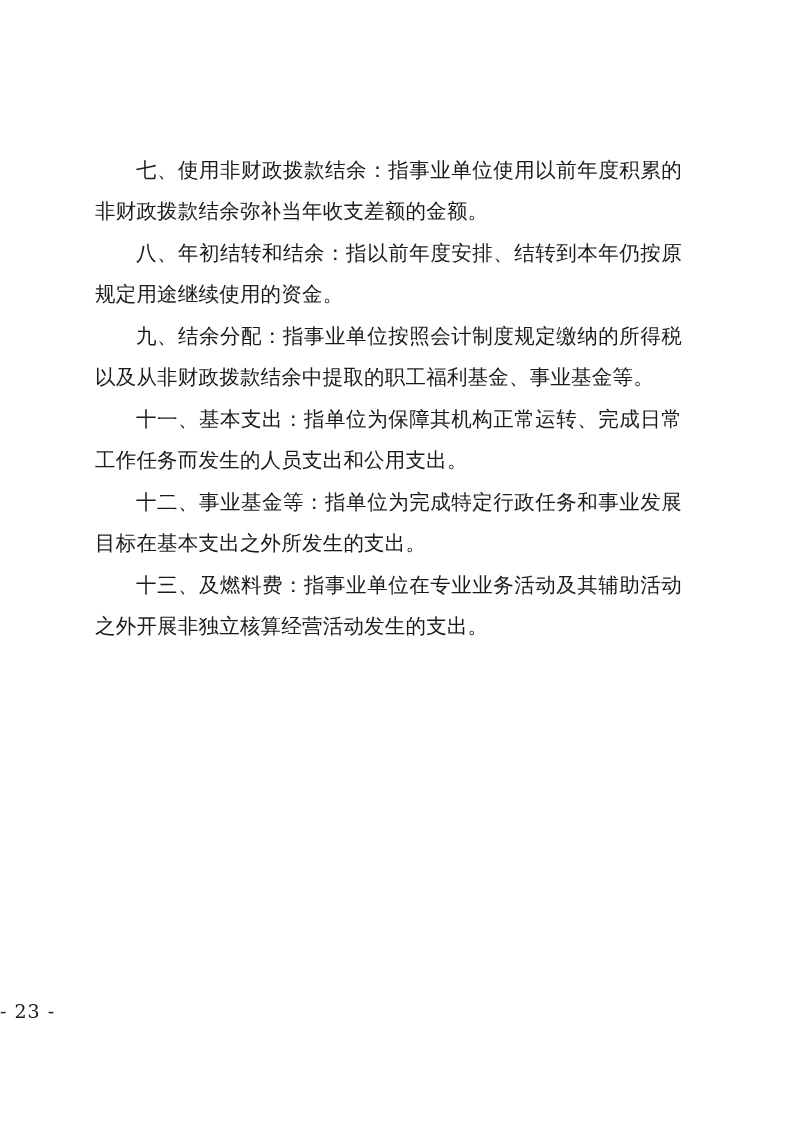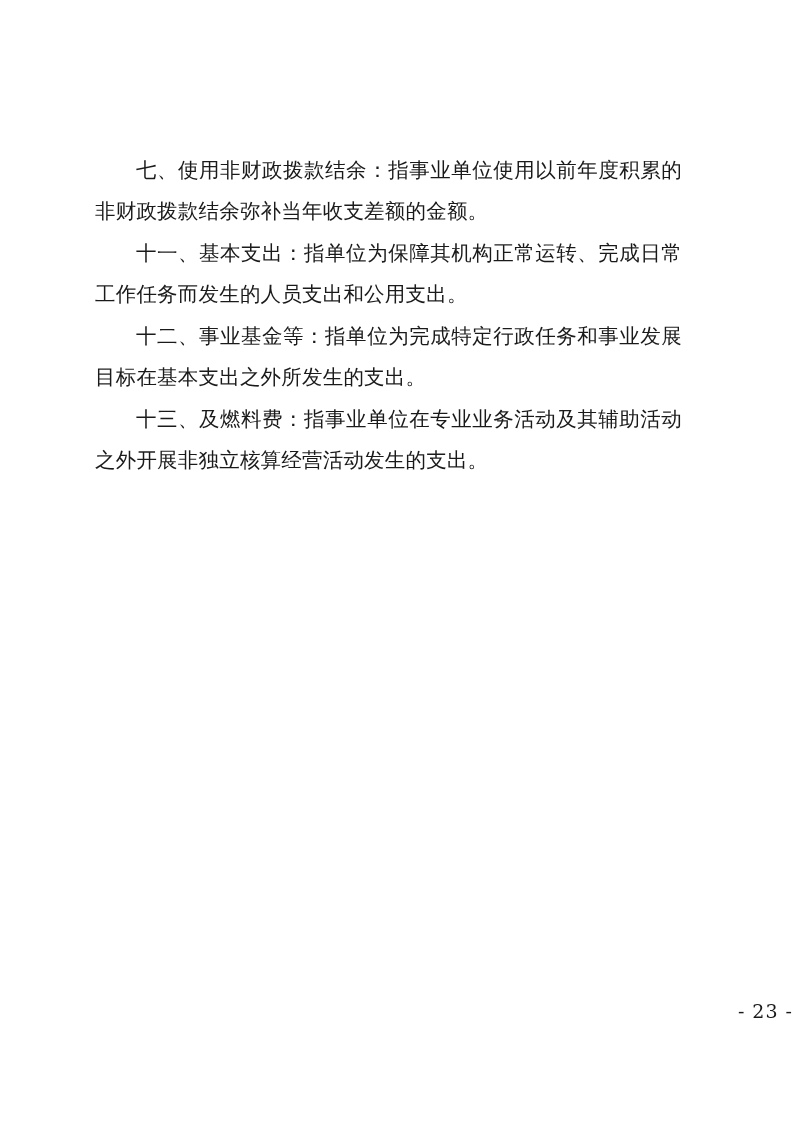--- a/index.html
+++ b/index.html
@@ -30,31 +30,33 @@
   }
   .para {
     margin: 0 16px 1px 0;
     text-indent: 2em;
   }
   .footer {
     position: absolute;
     left: 0;
     right: 0;
     bottom: 100px;
-    text-align: right;
+    text-align: left;
     font-size: 19px;
     font-family: "DejaVu Serif", "Liberation Serif", serif;
     color: #1a1a1a;
     letter-spacing: 1px;
   }
 </style>
 </head>
 <body>
 
 <div class="page">
   <div class="body-text">
     <p class="para">七、使用非财政拨款结余：指事业单位使用以前年度积累的非财政拨款结余弥补当年收支差额的金额。</p>
+    <p class="para">八、年初结转和结余：指以前年度安排、结转到本年仍按原规定用途继续使用的资金。</p>
+    <p class="para">九、结余分配：指事业单位按照会计制度规定缴纳的所得税以及从非财政拨款结余中提取的职工福利基金、事业基金等。</p>
     <p class="para">十一、基本支出：指单位为保障其机构正常运转、完成日常工作任务而发生的人员支出和公用支出。</p>
     <p class="para">十二、事业基金等：指单位为完成特定行政任务和事业发展目标在基本支出之外所发生的支出。</p>
     <p class="para">十三、及燃料费：指事业单位在专业业务活动及其辅助活动之外开展非独立核算经营活动发生的支出。</p>
   </div>
   <div class="footer">- 23 -</div>
 </div>
 
 </body></html>

